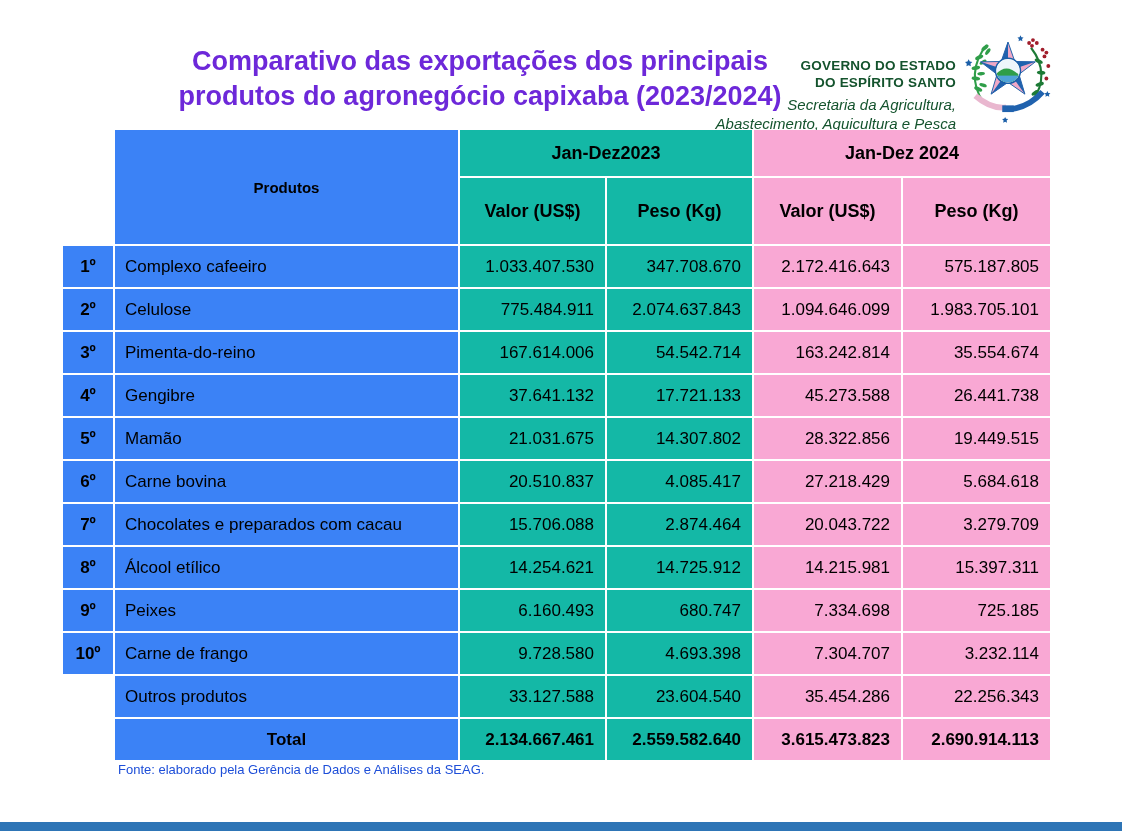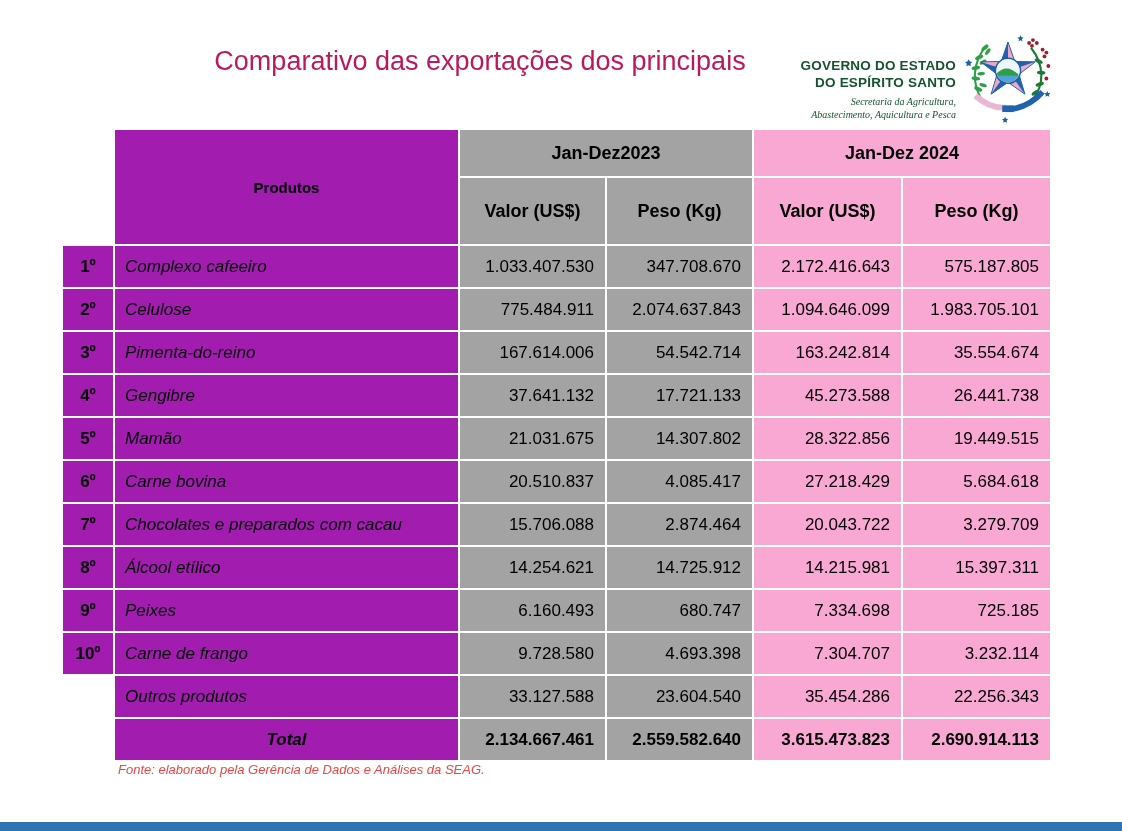--- a/index.html
+++ b/index.html
@@ -8,82 +8,83 @@
     position:relative;
     background:#ffffff;
     font-family:"Liberation Sans", sans-serif;
     color:#000;
     overflow:hidden;
   }
 
   
   .title {
     position:absolute; left:100px; top:44px; width:760px;
-    text-align:center; font-weight:normal; font-size:27px; line-height:1.28;
-    color:#be185d;
+    text-align:center; font-weight:bold; font-size:27px; line-height:1.28;
+    color:#6d28d9;
   }
   .logo {
     position:absolute; right:66px; top:32px;
     display:flex; align-items:flex-start;
   }
   .logo-text {
     text-align:right; margin-top:26px; margin-right:4px;
     color:#14532d;
   }
   .logo-text .gov { font-weight:bold; font-size:13.5px; line-height:1.25; letter-spacing:.2px; }
-  .logo-text .sec { font-style:italic; font-size:10px; line-height:1.3; margin-top:3px;font-family:Liberation Serif, serif; }
+  .logo-text .sec { font-style:italic; font-size:15px; line-height:1.3; margin-top:3px; }
   .emblem { width:96px; height:92px; }
 
   
   table.cmp {
     position:absolute; left:61px; top:128px;
     border-collapse:separate; border-spacing:2px;
     table-layout:fixed;
   }
   col.c-rank { width:50px; }
   col.c-prod { width:343px; }
   col.c-val  { width:145px; }
   col.c-val2 { width:147px; }
 
   td, th { font-size:17px; vertical-align:middle; overflow:hidden; white-space:nowrap; }
 
   .hdr-top { height:46px; }
   .hdr-sub { height:66px; }
   tr.data-row, tr.total-row { height:41px; }
 
-  .gray  { background:#a21caf; }
-  .g23   { background:#a3a3a3; }
+  .gray  { background:#3b82f6; }
+  .g23   { background:#14b8a6; }
   .g24   { background:#f9a8d4; }
   .blank { background:transparent; }
 
   th.prod-hdr { font-size:15px; font-weight:bold; text-align:center; }
   th.grp      { font-size:18px; font-weight:bold; text-align:center; }
   th.sub      { font-size:18px; font-weight:bold; text-align:center; }
 
   td.rank { font-weight:bold; text-align:center; }
-  td.prod { text-align:left; padding-left:10px;font-style:italic; }
+  td.prod { text-align:left; padding-left:10px; }
   td.v    { text-align:right; padding-right:11px; }
   tr.total-row td { font-weight:bold; }
   tr.total-row td.prod { text-align:center; padding-left:0; }
 
   
   .source-note {
     position:absolute; left:118px; top:762px;
-    font-size:13px; color:#ef4444;font-style:italic;
+    font-size:13px; color:#1d4ed8;
   }
   .bottom-bar {
     position:absolute; left:0; bottom:0; width:100%; height:9px;
     background:#2E75B6;
   }
 </style>
 </head>
 <body>
 
 <div class="title">
   <div>Comparativo das exportações dos principais</div>
+  <div>produtos do agronegócio capixaba (2023/2024)</div>
 </div>
 
 <div class="logo">
   <div class="logo-text">
     <div class="gov">GOVERNO DO ESTADO</div>
     <div class="gov">DO ESPÍRITO SANTO</div>
     <div class="sec">Secretaria da Agricultura,</div>
     <div class="sec" style="margin-top:0;">Abastecimento, Aquicultura e Pesca</div>
   </div>
   <svg class="emblem" viewBox="0 0 100 95">

